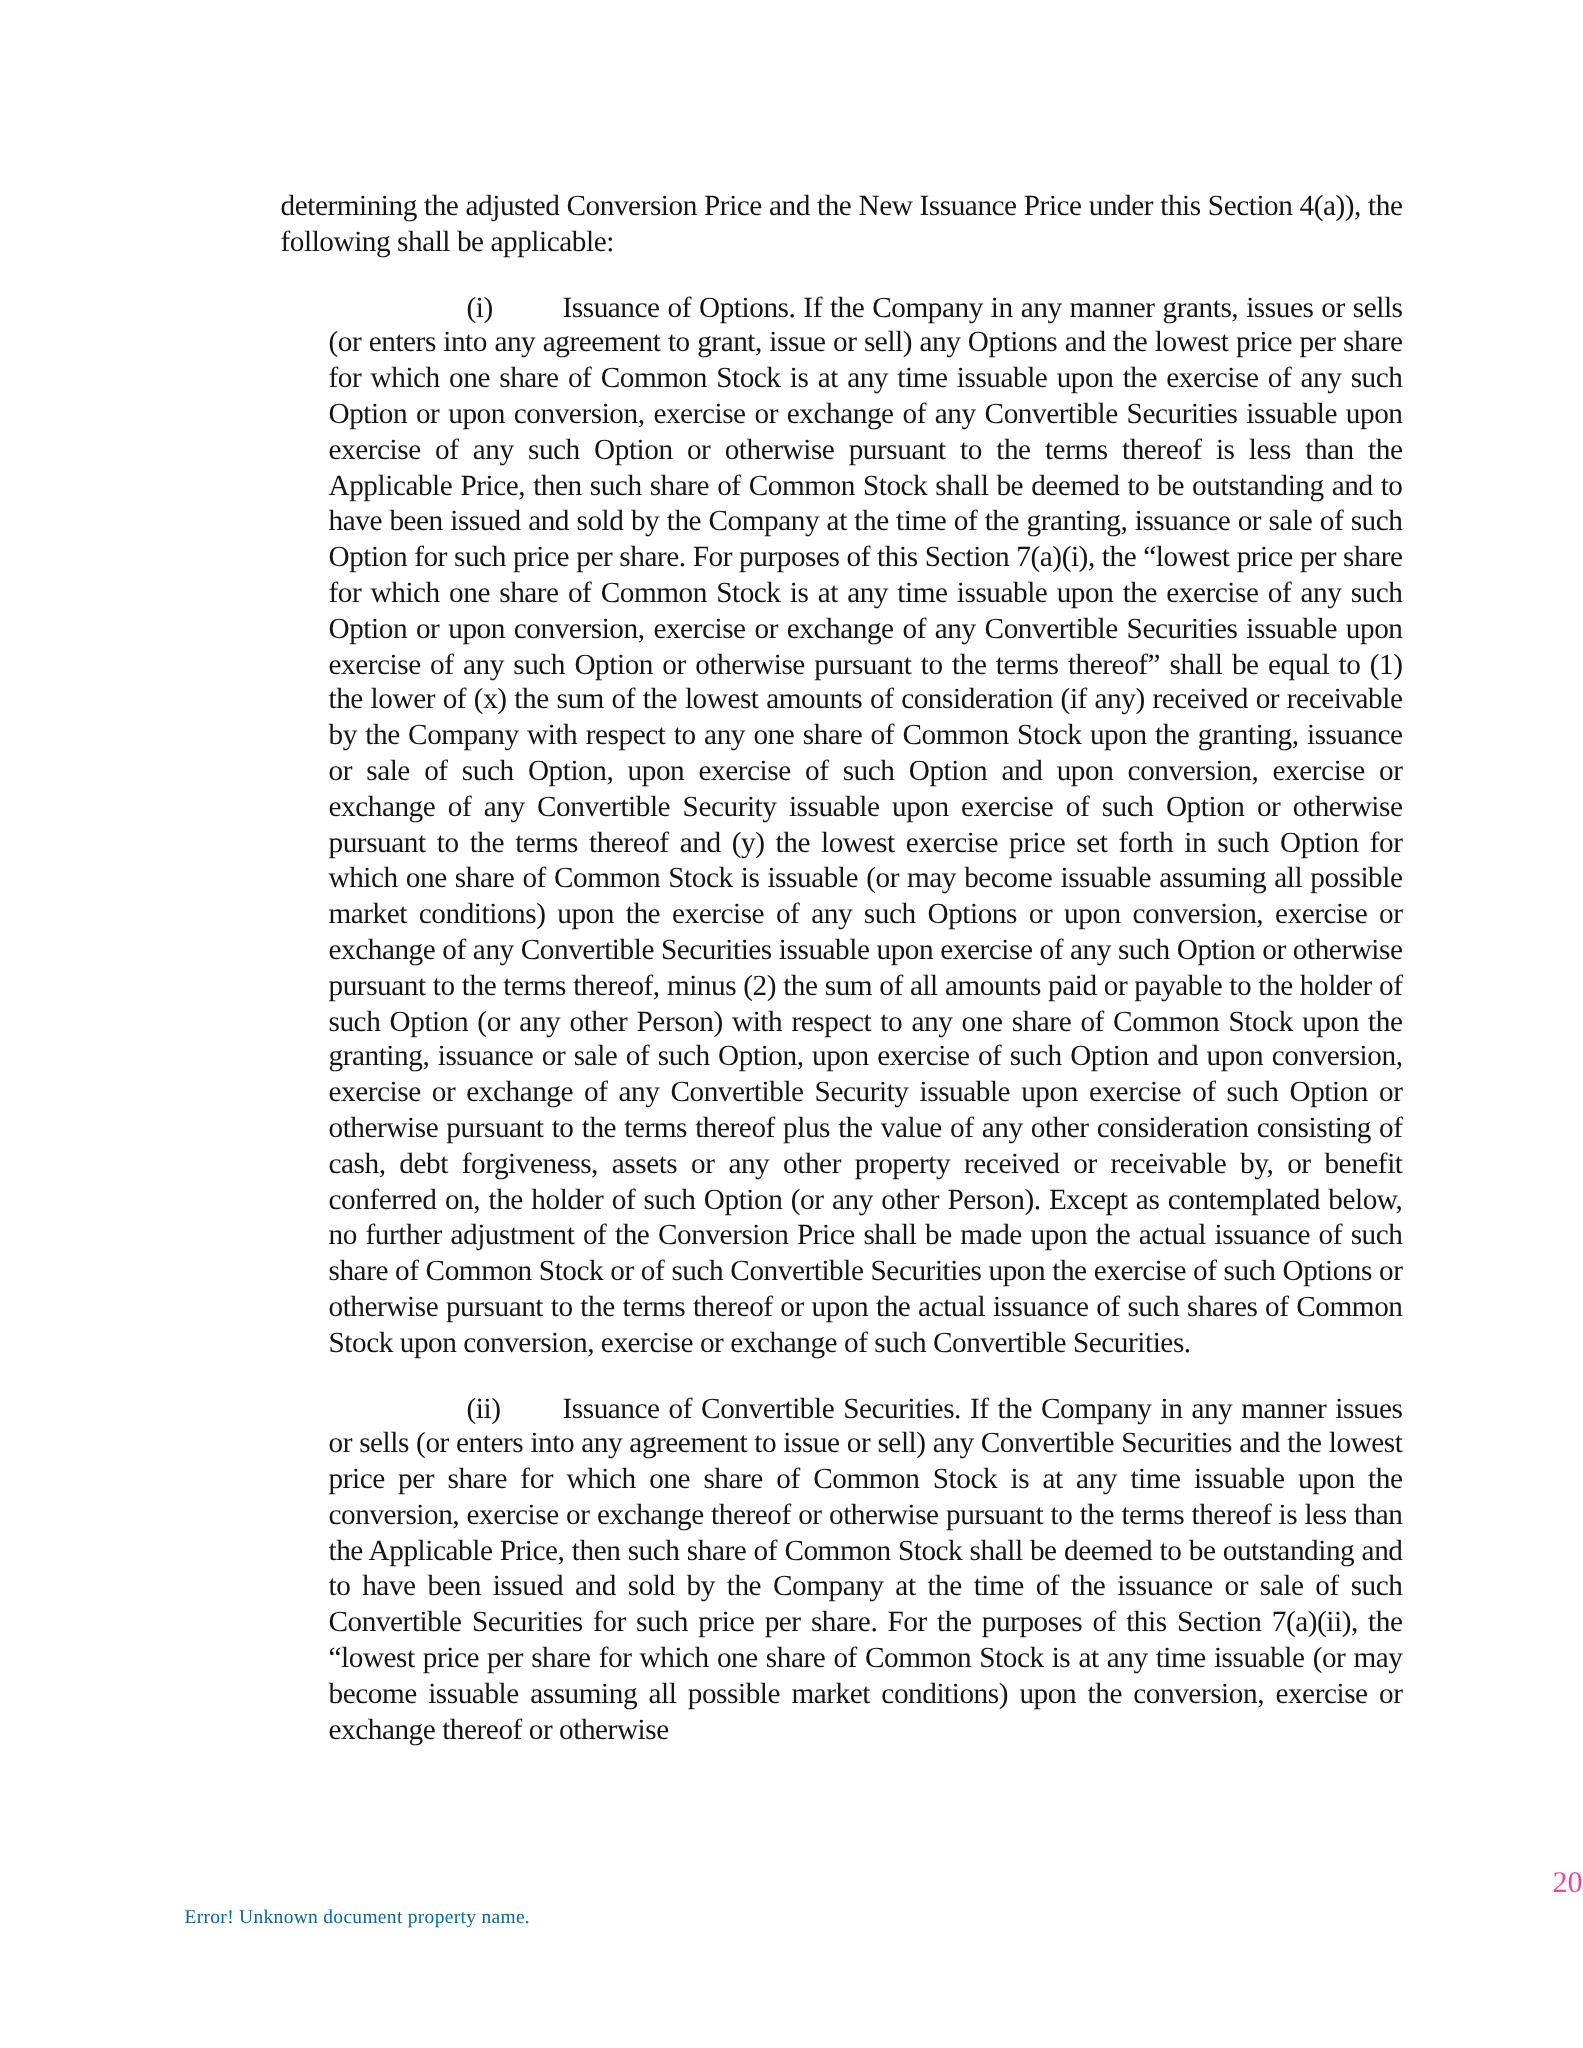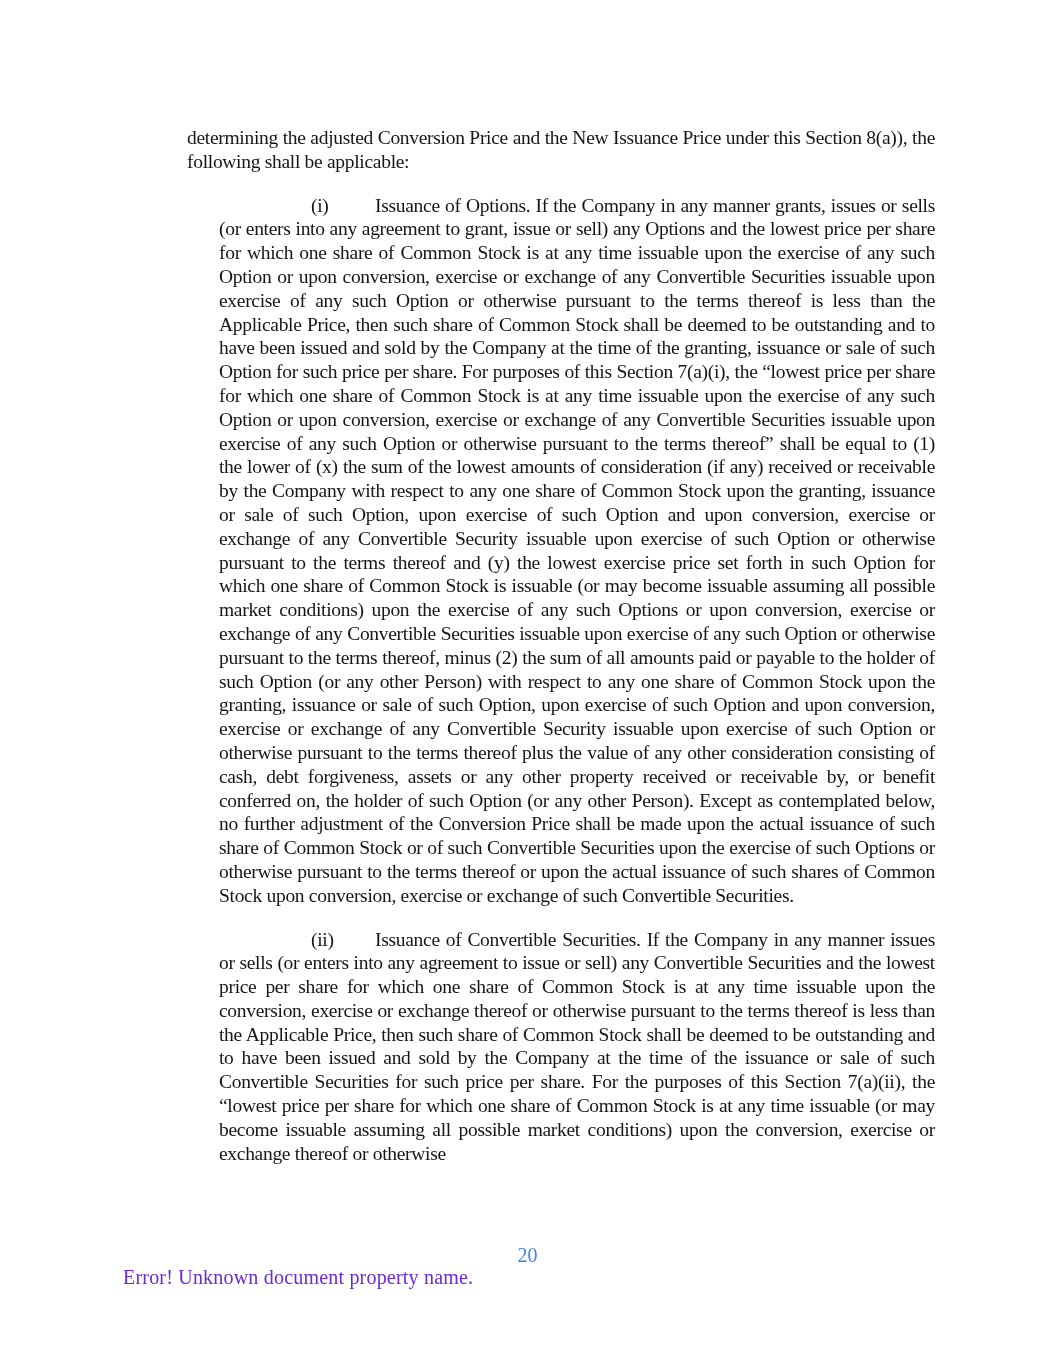--- a/index.html
+++ b/index.html
@@ -41,42 +41,42 @@
     text-indent: 0;
   }
   .heading {
     text-underline-offset: 3px;
   }
   .page-number {
     position: absolute;
     top: 1243px;
     left: 0;
     width: 100%;
-    text-align: center;
+    text-align: right;
     font-size: 20px;
     line-height: 24px;
-    color: #3b82f6;
+    color: #ec4899;
   }
   .footer-error {
     position: absolute;
     top: 1268px;
     left: 123px;
-    font-size: 20px;
+    font-size: 13px;
     line-height: 19px;
     letter-spacing: 0.2px;
-    color: #6d28d9;
+    color: #0369a1;
   }
 </style>
 </head>
 <body>
 
 <div class="page">
   <div class="content">
 
-    <p class="para intro">determining the adjusted Conversion Price and the New Issuance Price under this Section 8(a)), the following shall be applicable:</p>
+    <p class="para intro">determining the adjusted Conversion Price and the New Issuance Price under this Section 4(a)), the following shall be applicable:</p>
 
     <p class="para section"><span class="marker">(i)</span><span class="heading">Issuance of Options</span><span class="body-text">.  If the Company in any manner grants, issues or sells (or enters into any agreement to grant, issue or sell) any Options and the lowest price per share for which one share of Common Stock is at any time issuable upon the exercise of any such Option or upon conversion, exercise or exchange of any Convertible Securities issuable upon exercise of any such Option or otherwise pursuant to the terms thereof is less than the Applicable Price, then such share of Common Stock shall be deemed to be outstanding and to have been issued and sold by the Company at the time of the granting, issuance or sale of such Option for such price per share.  For purposes of this Section 7(a)(i), the “lowest price per share for which one share of Common Stock is at any time issuable upon the exercise of any such Option or upon conversion, exercise or exchange of any Convertible Securities issuable upon exercise of any such Option or otherwise pursuant to the terms thereof” shall be equal to (1) the lower of (x) the sum of the lowest amounts of consideration (if any) received or receivable by the Company with respect to any one share of Common Stock upon the granting, issuance or sale of such Option, upon exercise of such Option and upon conversion, exercise or exchange of any Convertible Security issuable upon exercise of such Option or otherwise pursuant to the terms thereof and (y) the lowest exercise price set forth in such Option for which one share of Common Stock is issuable (or may become issuable assuming all possible market conditions) upon the exercise of any such Options or upon conversion, exercise or exchange of any Convertible Securities issuable upon exercise of any such Option or otherwise pursuant to the terms thereof, minus (2) the sum of all amounts paid or payable to the holder of such Option (or any other Person) with respect to any one share of Common Stock upon the granting, issuance or sale of such Option, upon exercise of such Option and upon conversion, exercise or exchange of any Convertible Security issuable upon exercise of such Option or otherwise pursuant to the terms thereof plus the value of any other consideration consisting of cash, debt forgiveness, assets or any other property received or receivable by, or benefit conferred on, the holder of such Option (or any other Person).  Except as contemplated below, no further adjustment of the Conversion Price shall be made upon the actual issuance of such share of Common Stock or of such Convertible Securities upon the exercise of such Options or otherwise pursuant to the terms thereof or upon the actual issuance of such shares of Common Stock upon conversion, exercise or exchange of such Convertible Securities.</span></p>
 
     <p class="para section"><span class="marker">(ii)</span><span class="heading">Issuance of Convertible Securities</span><span class="body-text">.  If the Company in any manner issues or sells (or enters into any agreement to issue or sell) any Convertible Securities and the lowest price per share for which one share of Common Stock is at any time issuable upon the conversion, exercise or exchange thereof or otherwise pursuant to the terms thereof is less than the Applicable Price, then such share of Common Stock shall be deemed to be outstanding and to have been issued and sold by the Company at the time of the issuance or sale of such Convertible Securities for such price per share.  For the purposes of this Section 7(a)(ii), the “lowest price per share for which one share of Common Stock is at any time issuable (or may become issuable assuming all possible market conditions) upon the conversion, exercise or exchange thereof or otherwise</span></p>
 
   </div>
 
   <div class="page-number">20</div>
 
   <div class="footer-error">Error! Unknown document property name.</div>

